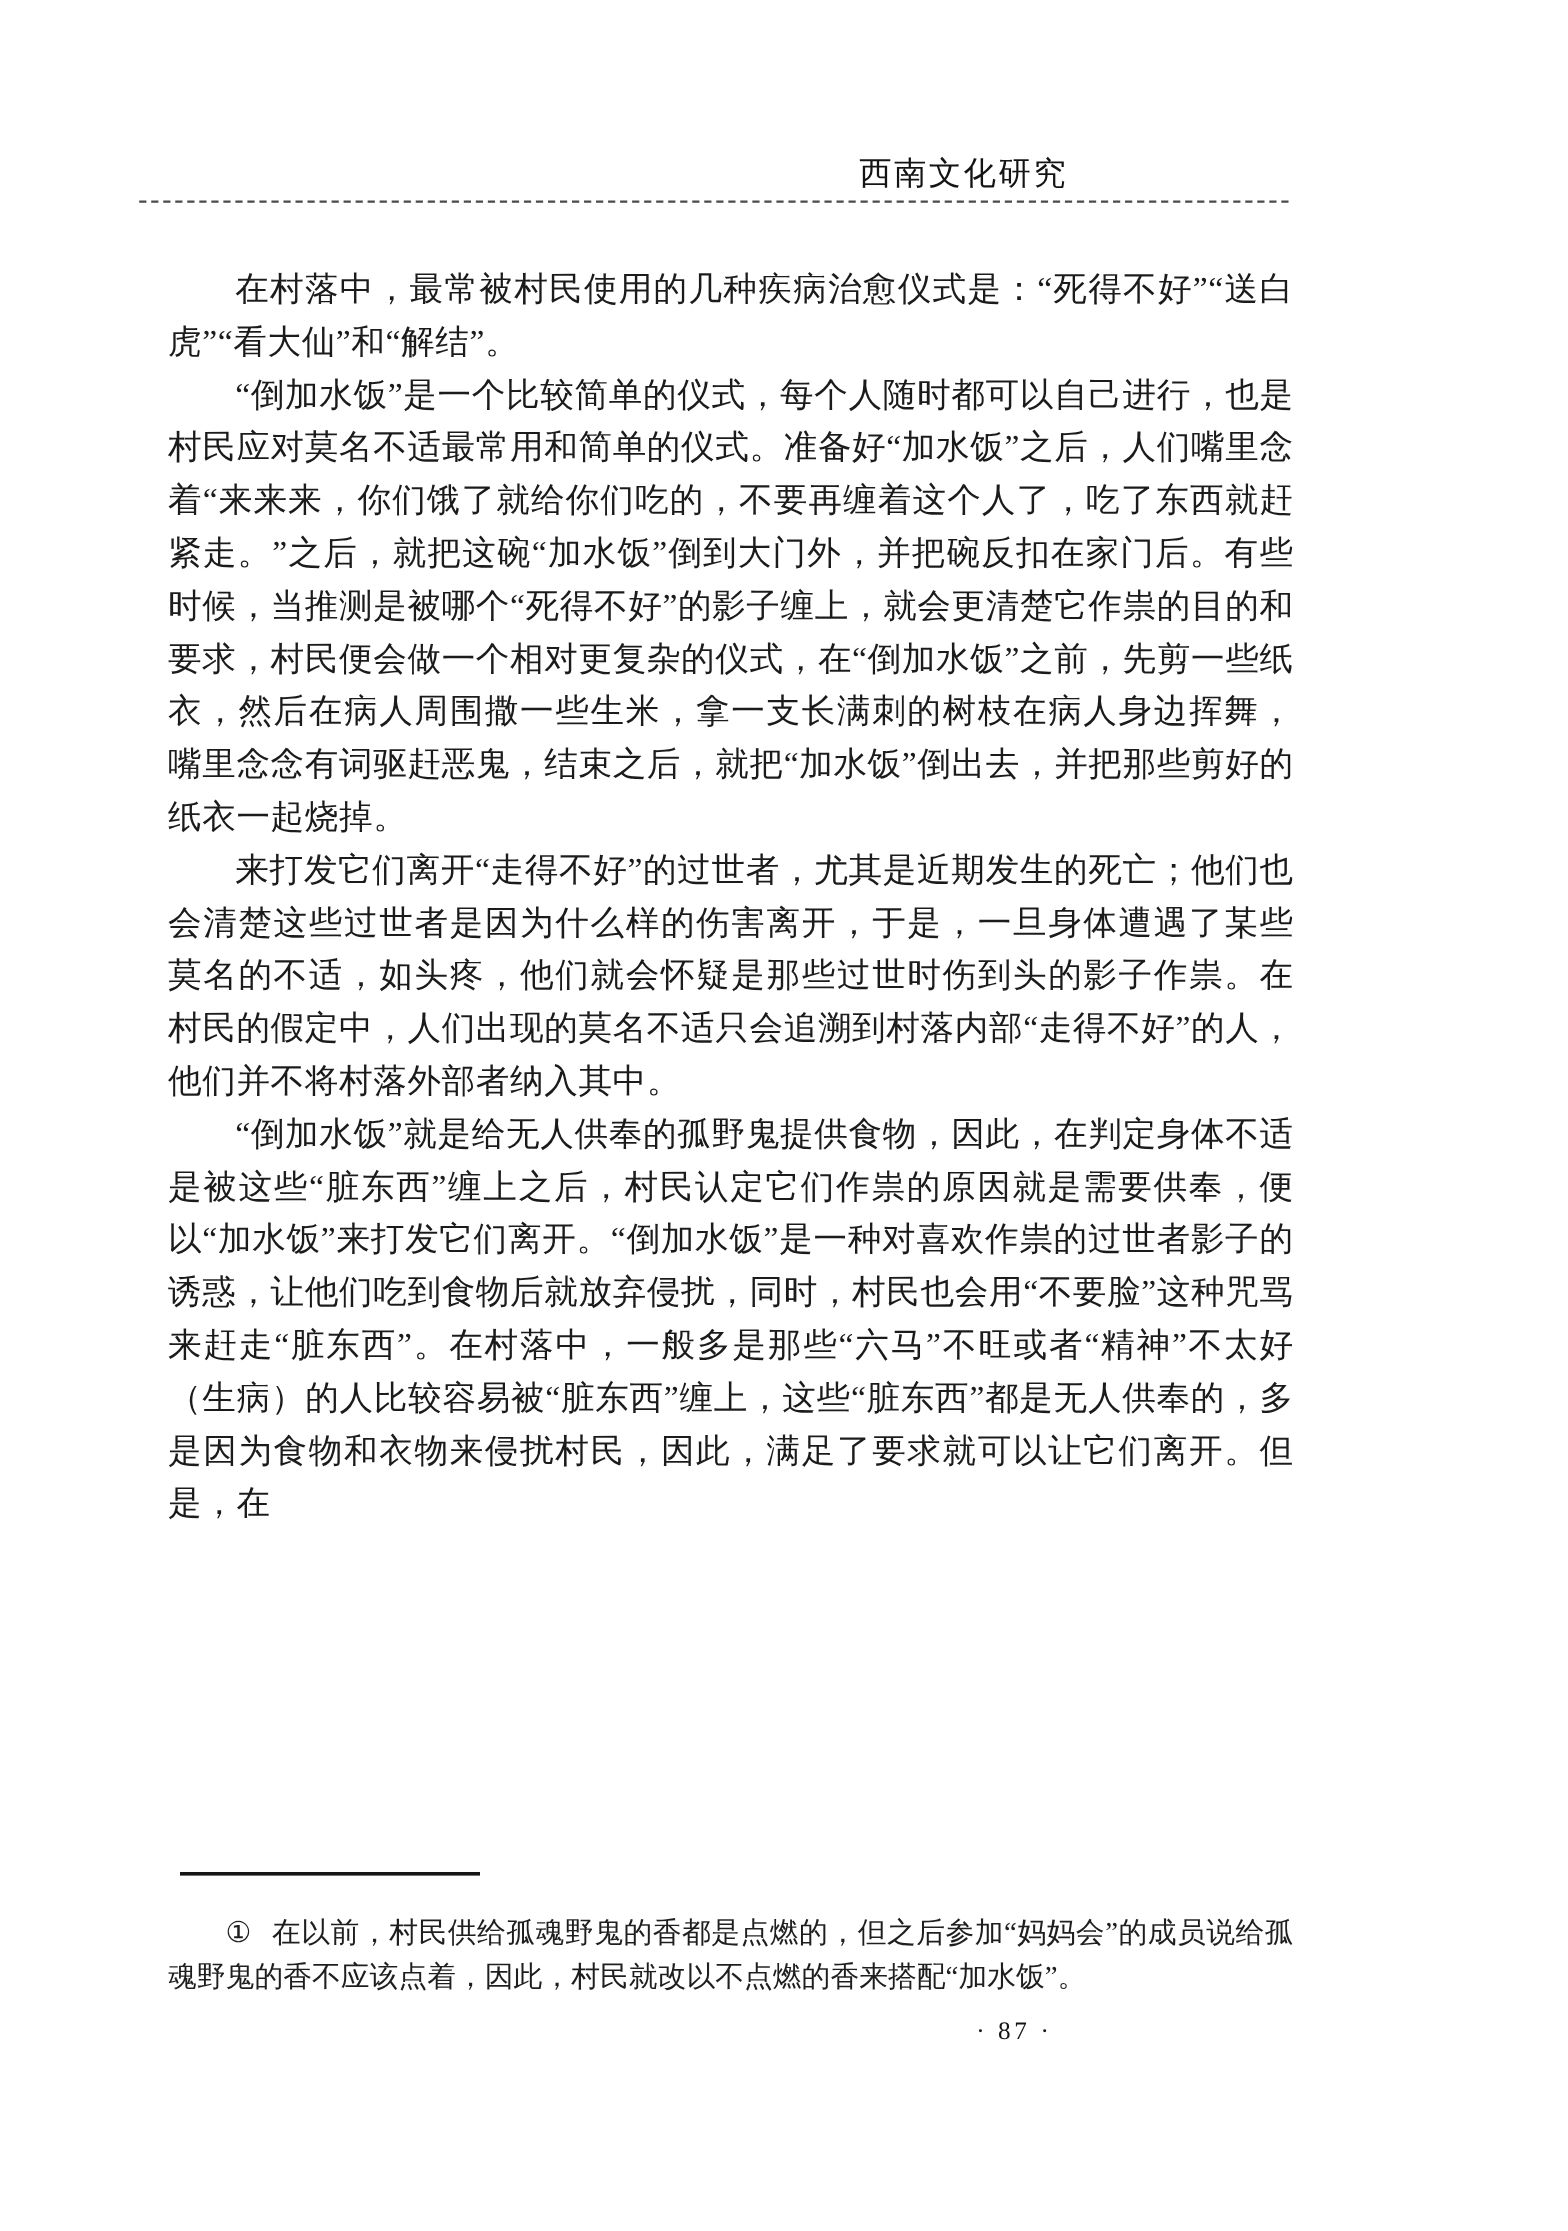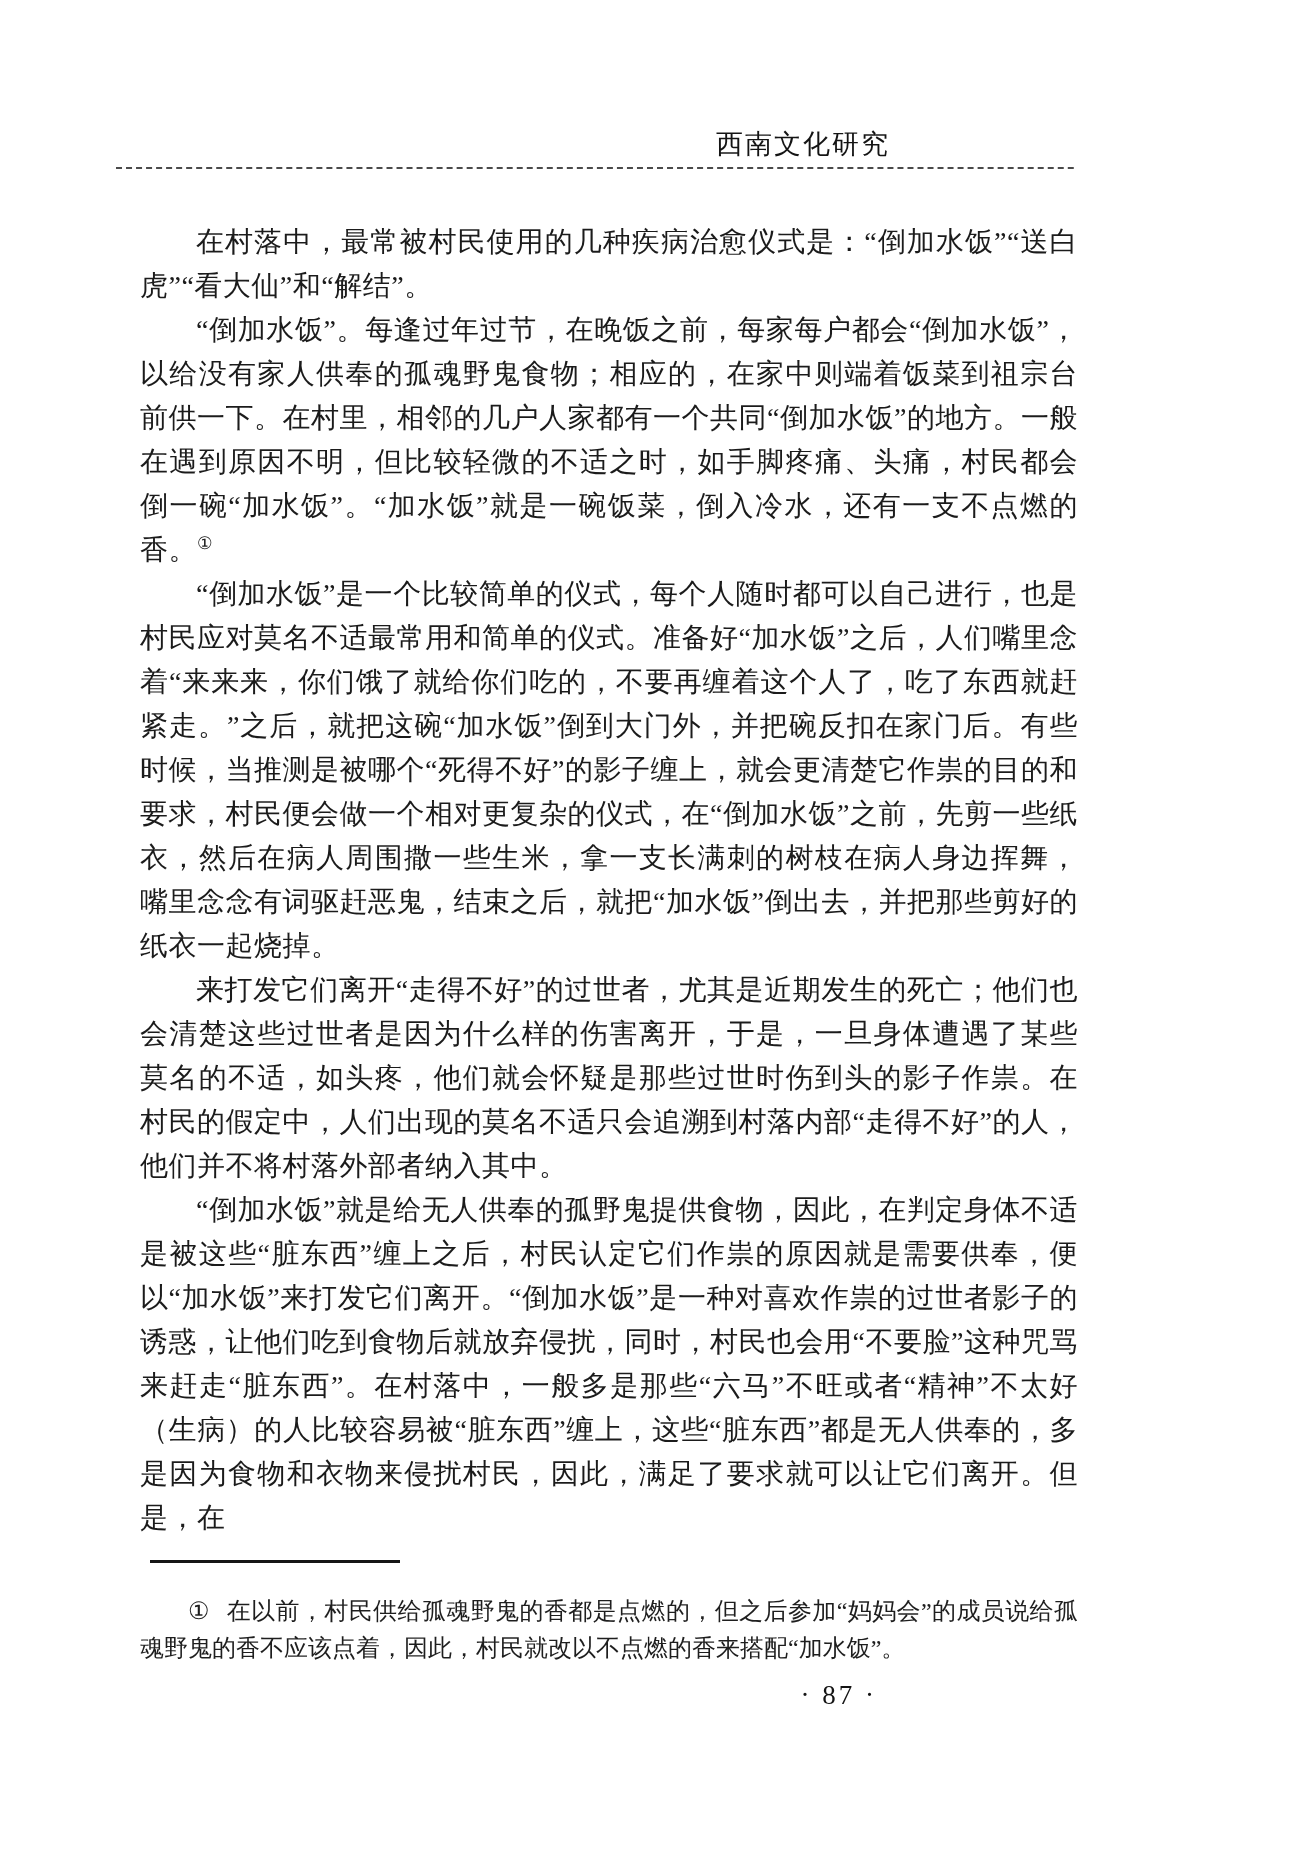--- a/index.html
+++ b/index.html
@@ -85,40 +85,39 @@
     text-justify: inter-ideograph;
     text-indent: 2em;
     color: #1e1e1e;
   }
   .footnote-text .fn-marker { margin-right: 0.7em; }
   
   .page-number {
     position: absolute;
     top: 1680px;
     right: 200px;
-    font-size: 27px;
+    font-size: 21px;
     letter-spacing: 3px;
     color: #141414;
     white-space: nowrap;
   }
 </style>
 </head>
 <body>
 
 <div class="page">
 
   <div class="header-title">西南文化研究</div>
 
   <div class="header-vbar"></div>
 
   <div class="header-dash"></div>
 
   <main class="body-block">
-      <p class="para indent">在村落中，最常被村民使用的几种疾病治愈仪式是：“倒加水饭”“送白虎”“看大仙”和“解结”。</p>
-      <p class="para indent">“倒加水饭”。每逢过年过节，在晚饭之前，每家每户都会“倒加水饭”，以给没有家人供奉的孤魂野鬼食物；相应的，在家中则端着饭菜到祖宗台前供一下。在村里，相邻的几户人家都有一个共同“倒加水饭”的地方。一般在遇到原因不明，但比较轻微的不适之时，如手脚疼痛、头痛，村民都会倒一碗“加水饭”。“加水饭”就是一碗饭菜，倒入冷水，还有一支不点燃的香。<sup>①</sup></p>
+      <p class="para indent">在村落中，最常被村民使用的几种疾病治愈仪式是：“死得不好”“送白虎”“看大仙”和“解结”。</p>
       <p class="para indent">“倒加水饭”是一个比较简单的仪式，每个人随时都可以自己进行，也是村民应对莫名不适最常用和简单的仪式。准备好“加水饭”之后，人们嘴里念着“来来来，你们饿了就给你们吃的，不要再缠着这个人了，吃了东西就赶紧走。”之后，就把这碗“加水饭”倒到大门外，并把碗反扣在家门后。有些时候，当推测是被哪个“死得不好”的影子缠上，就会更清楚它作祟的目的和要求，村民便会做一个相对更复杂的仪式，在“倒加水饭”之前，先剪一些纸衣，然后在病人周围撒一些生米，拿一支长满刺的树枝在病人身边挥舞，嘴里念念有词驱赶恶鬼，结束之后，就把“加水饭”倒出去，并把那些剪好的纸衣一起烧掉。</p>
       <p class="para indent">来打发它们离开“走得不好”的过世者，尤其是近期发生的死亡；他们也会清楚这些过世者是因为什么样的伤害离开，于是，一旦身体遭遇了某些莫名的不适，如头疼，他们就会怀疑是那些过世时伤到头的影子作祟。在村民的假定中，人们出现的莫名不适只会追溯到村落内部“走得不好”的人，他们并不将村落外部者纳入其中。</p>
       <p class="para indent">“倒加水饭”就是给无人供奉的孤野鬼提供食物，因此，在判定身体不适是被这些“脏东西”缠上之后，村民认定它们作祟的原因就是需要供奉，便以“加水饭”来打发它们离开。“倒加水饭”是一种对喜欢作祟的过世者影子的诱惑，让他们吃到食物后就放弃侵扰，同时，村民也会用“不要脸”这种咒骂来赶走“脏东西”。在村落中，一般多是那些“六马”不旺或者“精神”不太好（生病）的人比较容易被“脏东西”缠上，这些“脏东西”都是无人供奉的，多是因为食物和衣物来侵扰村民，因此，满足了要求就可以让它们离开。但是，在</p>
     </main>
 
   <div class="footnote-block">
     <div class="footnote-rule"></div>
     <p class="footnote-text">
       <span class="fn-marker">①</span><span>在以前，村民供给孤魂野鬼的香都是点燃的，但之后参加“妈妈会”的成员说给孤魂野鬼的香不应该点着，因此，村民就改以不点燃的香来搭配“加水饭”。</span>
     </p>

